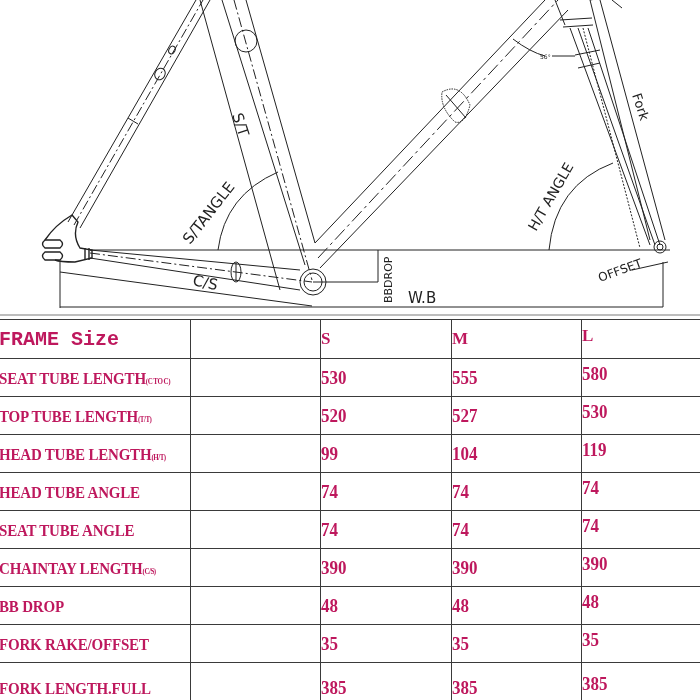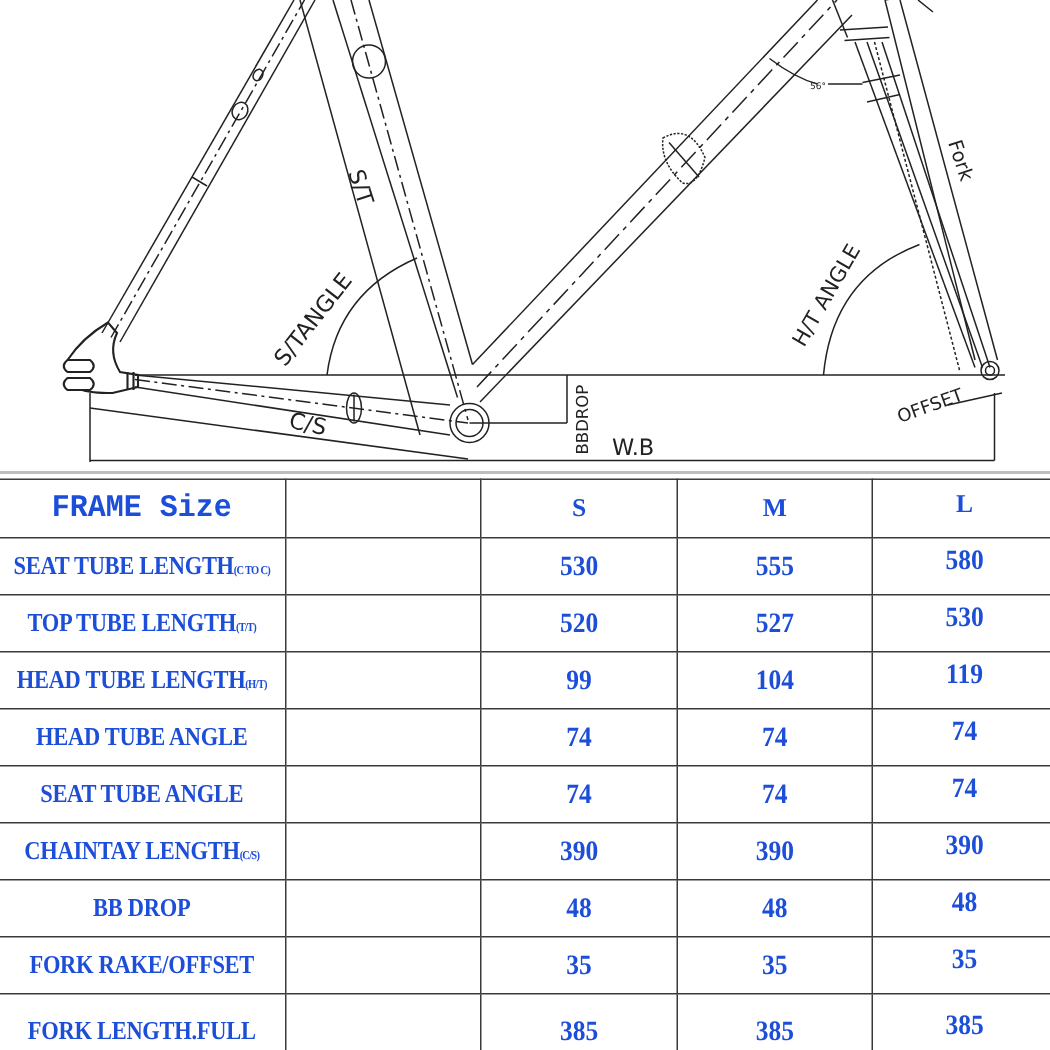--- a/index.html
+++ b/index.html
@@ -1,21 +1,21 @@
 <!DOCTYPE html>
 <html><head>
   <meta charset="utf-8">
   <style>
     html, body { margin: 0; padding: 0; background: #ffffff; }
     body { width: 700px; height: 700px; overflow: hidden; position: relative; font-family: "Liberation Serif", serif; }
     .diagram { position: absolute; left: 0; top: 0; width: 700px; height: 318px; }
     .diagram svg { width: 700px; height: 318px; display: block; }
     .sep-line { position: absolute; left: 0; top: 314px; width: 700px; height: 2px; background: #bdbdbd; }
     table.geo { position: absolute; left: -2px; top: 319px; border-collapse: collapse; table-layout: fixed; width: 706px; }
-    table.geo td { border: 1.5px solid #3a3a3a; height: 37px; padding: 0; text-align: center; vertical-align: middle; color: #1d4ed8; font-weight: bold; }
+    table.geo td { border: 1.5px solid #3a3a3a; height: 37px; padding: 0; vertical-align: middle; color: #be185d; font-weight: bold; }
     table.geo tr.head td { height: 38px; }
     col.c-label { width: 192px; }
     col.c-blank { width: 130px; }
     col.c-s { width: 131px; }
     col.c-m { width: 130px; }
     col.c-l { width: 123px; }
     .lbl { font-family: "Liberation Serif", serif; font-size: 15px; letter-spacing: -0.2px; transform: scaleY(1.15); display: inline-block; white-space: nowrap; }
     .lbl .sub { font-size: 7px; letter-spacing: -0.5px; }
     .hdr-title { font-family: "Liberation Mono", monospace; font-size: 20px; font-weight: bold; transform: scaleY(1.05); display: inline-block; }
     .hdr-size { font-family: "Liberation Serif", serif; font-size: 17px; font-weight: bold; }

